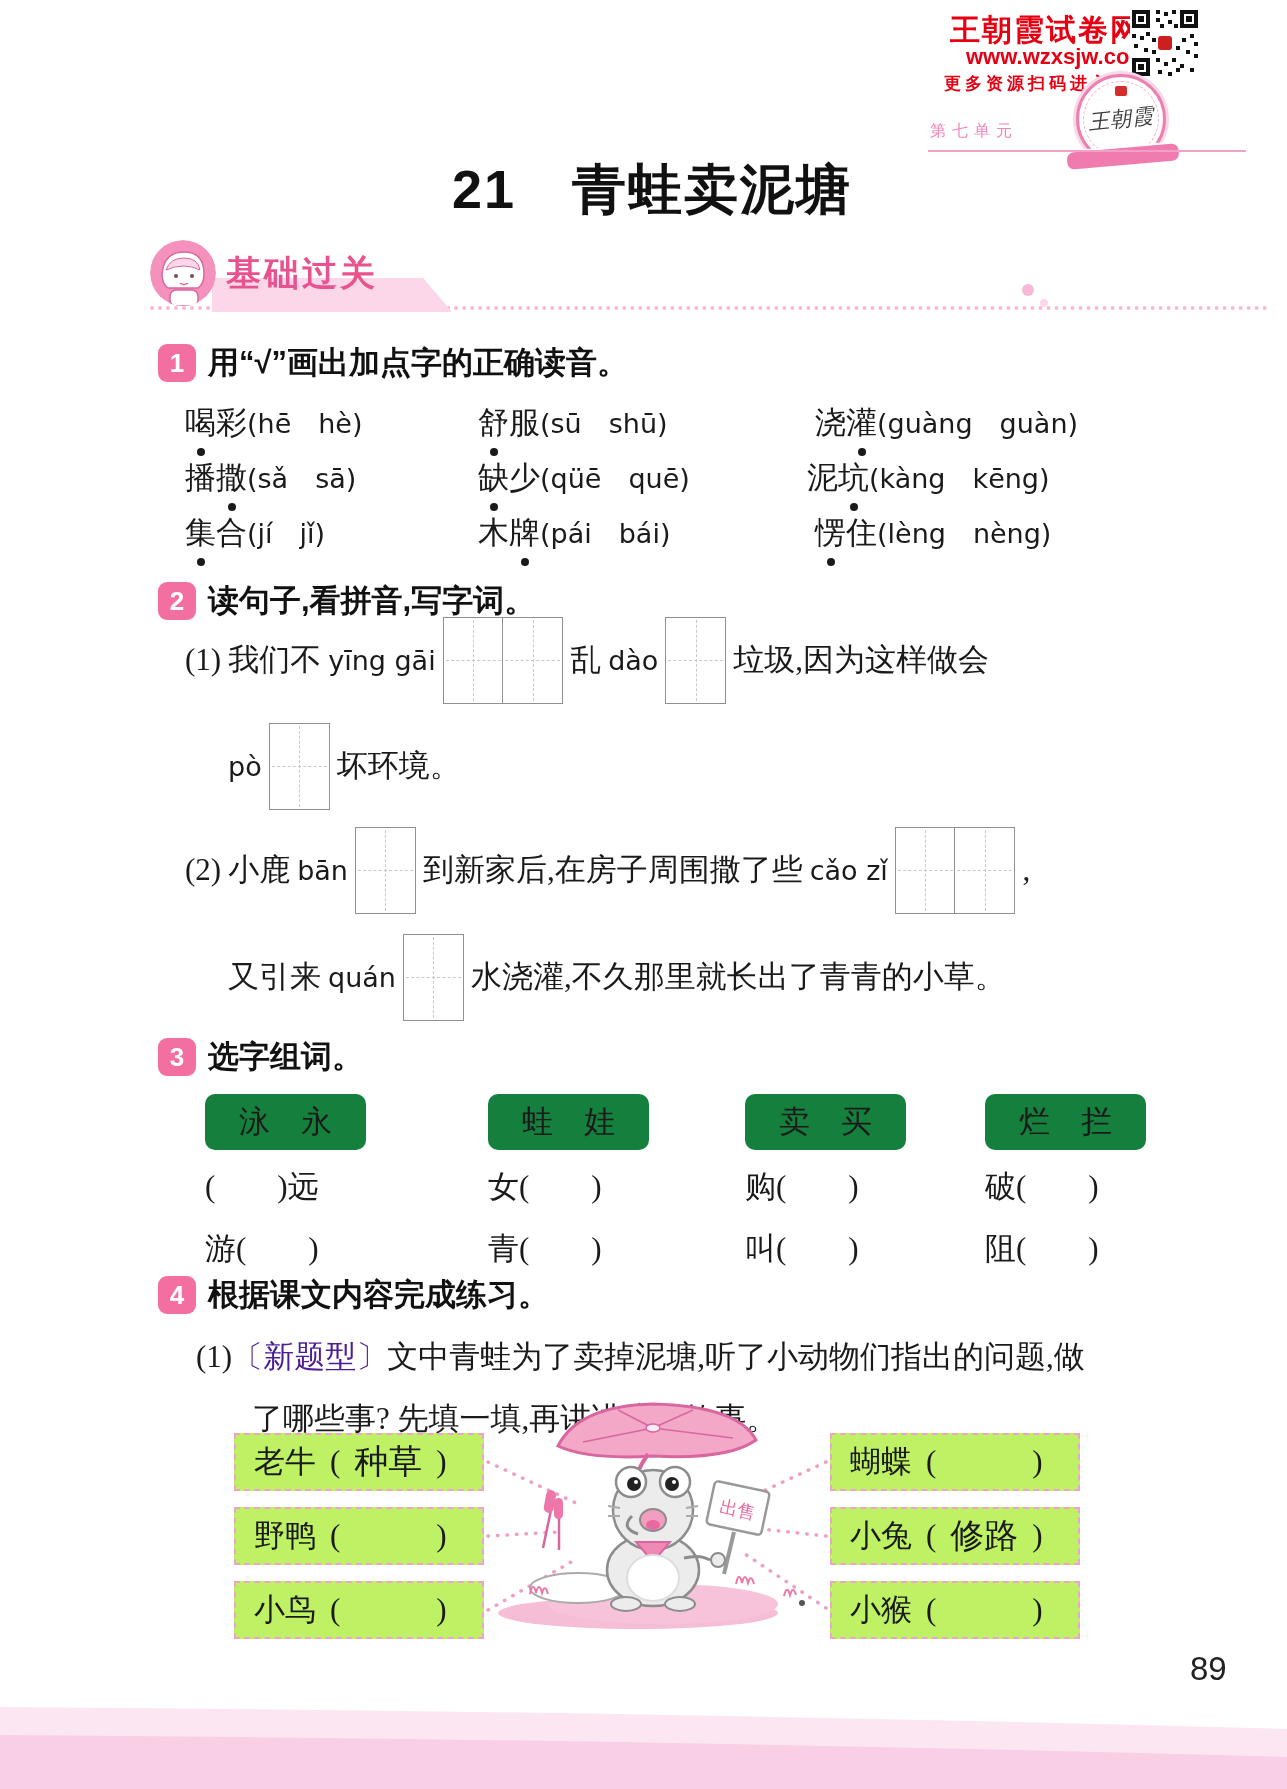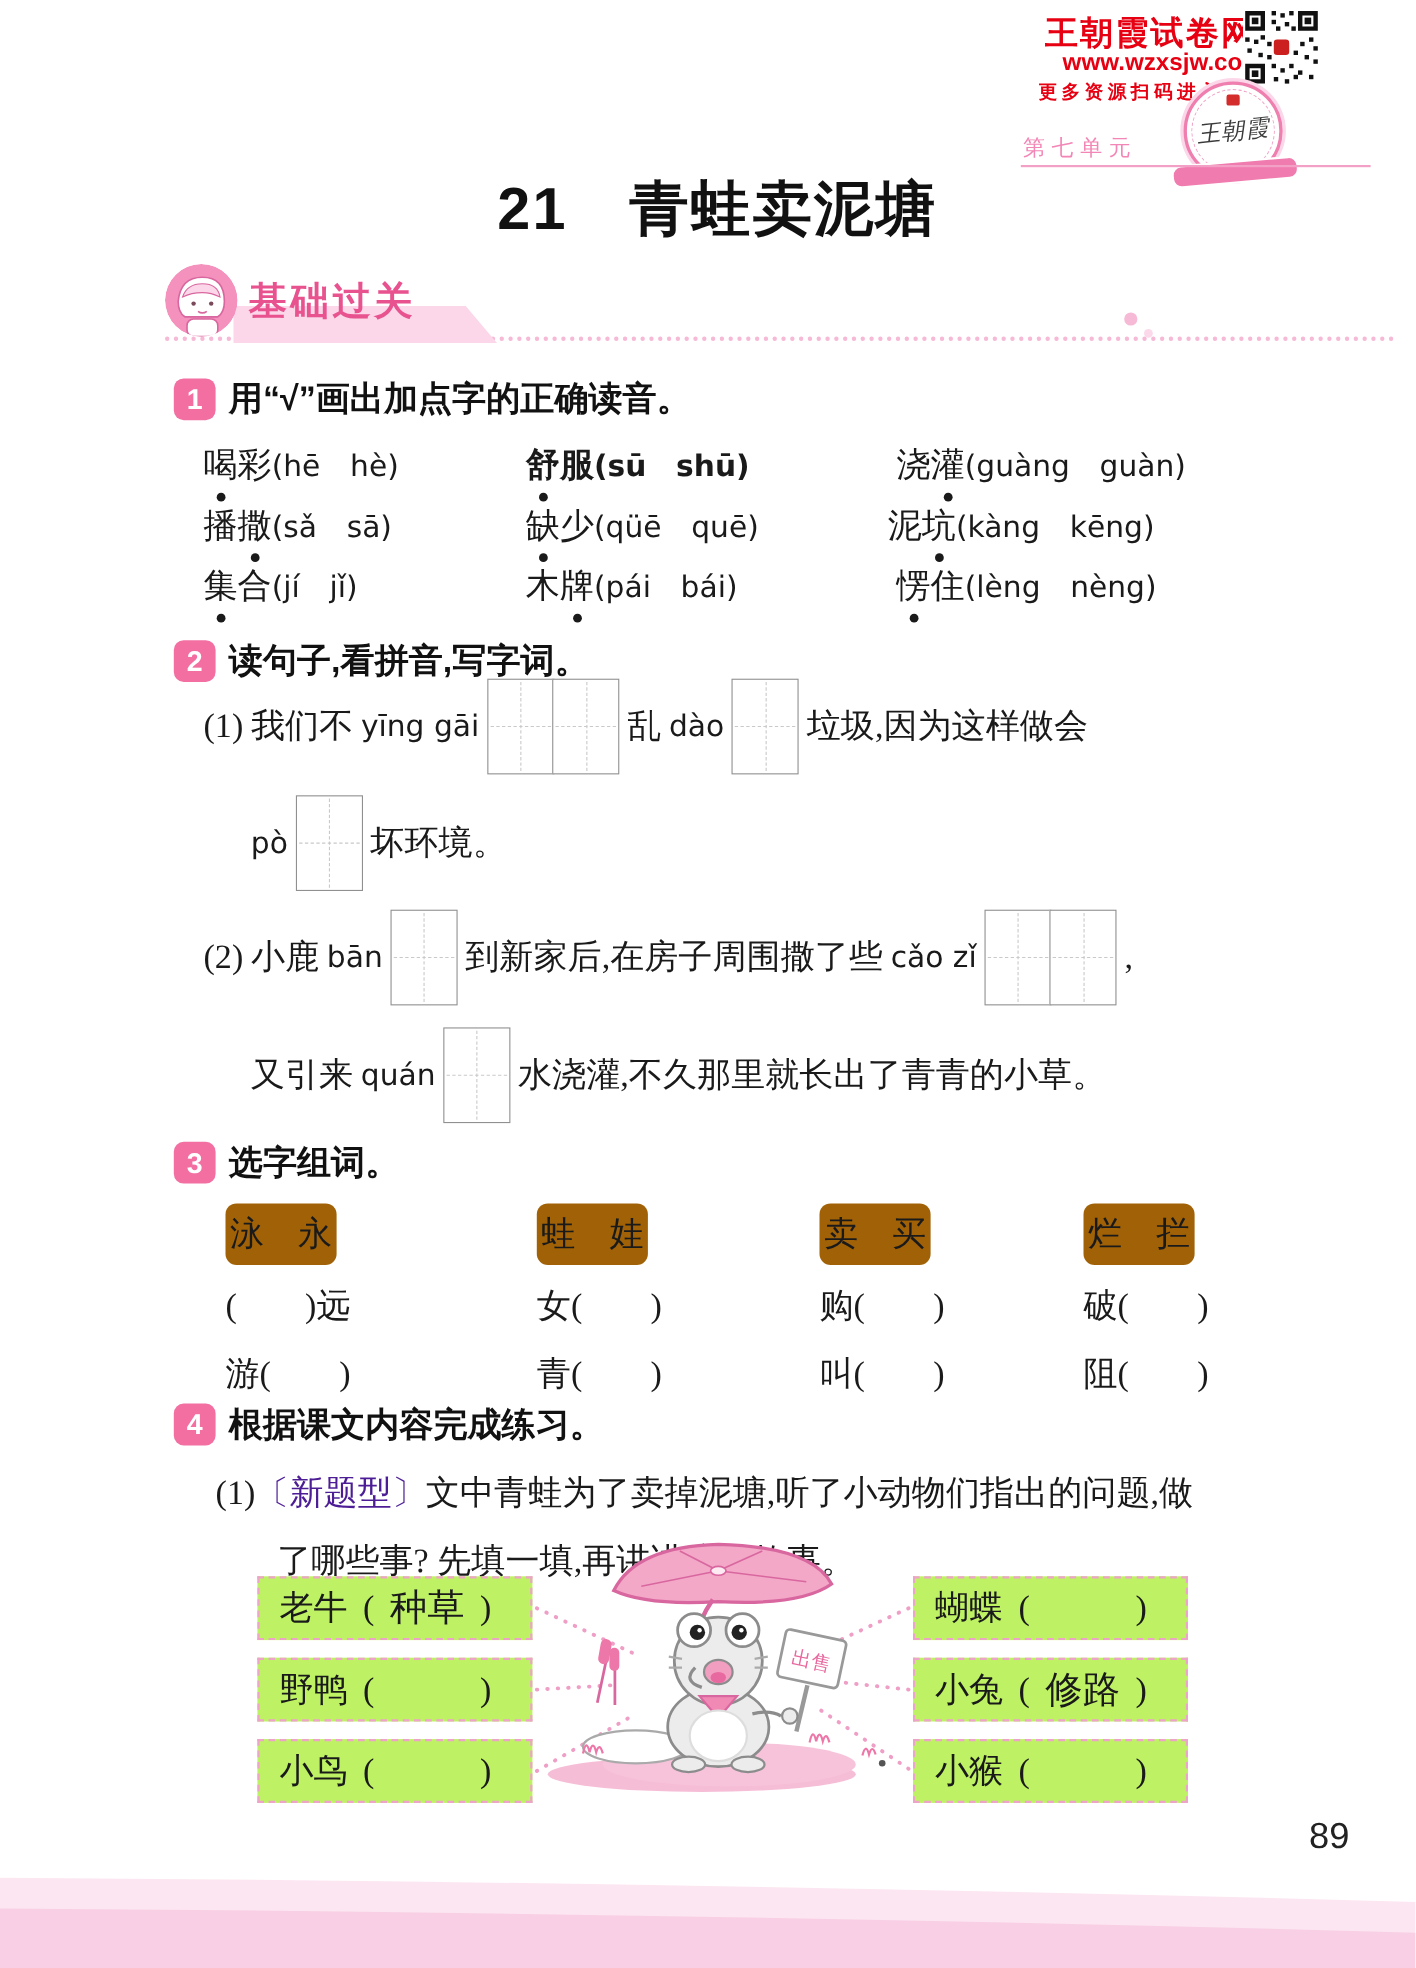--- a/index.html
+++ b/index.html
@@ -14,21 +14,21 @@
   .site-tagline{left:944px;top:72px;font-size:17px;font-weight:bold;color:#e60012;letter-spacing:4px;}
   .qr{left:1130px;top:8px;}
   .stamp{left:1076px;top:74px;width:84px;height:84px;border-radius:50%;background:#fff;
          border:3px solid #ee7fae;box-shadow:0 0 0 3px #fbd7e9;display:flex;align-items:center;justify-content:center;}
   .stamp::before{content:"";position:absolute;inset:4px;border:1.5px dashed #f0a6c8;border-radius:50%;}
   .stamp-text{font-family:"Liberation Serif","DejaVu Serif",serif;font-size:21px;color:#3a3a3a;
               transform:rotate(-6deg);letter-spacing:1px;font-style:italic;}
   .stamp-seal{position:absolute;top:9px;left:50%;transform:translateX(-50%);width:12px;height:10px;background:#d42b2b;border-radius:2px;}
   .stamp-ribbon{position:absolute;left:-14px;bottom:-6px;width:112px;height:17px;background:#f07bae;border-radius:9px;
                 transform:rotate(-5deg);border:2px solid #fff;}
-  .unit-label{left:930px;top:121px;font-size:20px;color:#f286b6;letter-spacing:6px;}
+  .unit-label{left:930px;top:121px;font-size:16px;color:#f286b6;letter-spacing:6px;}
   .unit-underline{left:928px;top:150px;width:318px;height:2px;background:#f2a0c5;}
   
   .page-title{left:452px;top:154px;font-size:54px;font-weight:bold;letter-spacing:2px;color:#111;}
   .avatar{left:150px;top:240px;width:66px;height:66px;border-radius:50%;overflow:hidden;z-index:3;}
   .banner-swoosh{left:212px;top:278px;width:240px;height:34px;background:#fbd7e9;
                  clip-path:polygon(0 0,88% 0,100% 100%,0 100%);z-index:1;}
   .section-title{left:226px;top:250px;font-size:35px;font-weight:bold;color:#e8538f;letter-spacing:3px;z-index:2;}
   .divider{left:150px;top:306px;width:1118px;border-top:4px dotted #f6b9d6;z-index:0;}
   .deco-dot1{left:1022px;top:284px;width:12px;height:12px;border-radius:50%;background:#f6b9d6;}
   .deco-dot2{left:1040px;top:299px;width:8px;height:8px;border-radius:50%;background:#fbd9ea;}
@@ -45,21 +45,21 @@
   .q1item{position:absolute;white-space:nowrap;}
   
   .q2row{position:absolute;display:flex;align-items:center;height:88px;gap:7px;white-space:nowrap;}
   .wg{display:inline-flex;}
   .cell{width:61px;height:87px;border:1.5px solid #909090;position:relative;background:#fff;box-sizing:border-box;}
   .cell + .cell{margin-left:-1.5px;}
   .cell::before{content:"";position:absolute;left:50%;top:2px;bottom:2px;border-left:1px dashed #c9c9c9;}
   .cell::after{content:"";position:absolute;top:50%;left:2px;right:2px;border-top:1px dashed #c9c9c9;}
   
   .q3col{position:absolute;width:220px;}
-  .pairbox{display:inline-block;background:#a16207;border-radius:10px;padding:7px 4px;margin-bottom:16px;}
+  .pairbox{display:inline-block;background:#15803d;border-radius:10px;padding:7px 34px;margin-bottom:16px;}
   .q3row{height:50px;margin-bottom:12px;white-space:nowrap;}
   
   .sub-tag{color:#4c1d95;}
   .abox{position:absolute;width:250px;height:58px;background:#bef264;border:2px dashed #eda4c8;
         display:flex;align-items:center;padding-left:18px;box-sizing:border-box;z-index:2;}
   .abox .par{font-family:"Liberation Serif","DejaVu Serif",serif;font-size:31px;margin-left:14px;}
   .abox .par.close{margin-left:0;}
   .abox .ans{display:inline-block;width:96px;text-align:center;font-family:"Liberation Serif","DejaVu Serif",serif;font-size:34px;}
   .connectors{left:0;top:1440px;z-index:1;pointer-events:none;}
   .frog{left:488px;top:1398px;z-index:2;}
@@ -139,21 +139,21 @@
 <div class="abs divider"></div>
 <div class="abs deco-dot1"></div>
 <div class="abs deco-dot2"></div>
 
 <div class="abs qhead" style="left:158px;top:342px;">
   <span class="qnum">1</span>
   <span class="qprompt">用“√”画出加点字的正确读音。</span>
 </div>
 
 <div class="q1item" style="left:185px;top:402px;"><span class="hz"></span><span class="hz du">喝</span><span class="hz">彩</span><span class="py">(hē　hè)</span></div>
-<div class="q1item" style="left:478px;top:402px;font-weight:bold;"><span class="hz"></span><span class="hz du">舒</span><span class="hz">服</span><span class="py">(sū　shū)</span></div>
+<div class="q1item" style="left:478px;top:402px;"><span class="hz"></span><span class="hz du">舒</span><span class="hz">服</span><span class="py">(sū　shū)</span></div>
 <div class="q1item" style="left:815px;top:402px;"><span class="hz">浇</span><span class="hz du">灌</span><span class="hz"></span><span class="py">(guàng　guàn)</span></div>
 <div class="q1item" style="left:185px;top:457px;"><span class="hz">播</span><span class="hz du">撒</span><span class="hz"></span><span class="py">(sǎ　sā)</span></div>
 <div class="q1item" style="left:478px;top:457px;"><span class="hz"></span><span class="hz du">缺</span><span class="hz">少</span><span class="py">(qüē　quē)</span></div>
 <div class="q1item" style="left:807px;top:457px;"><span class="hz">泥</span><span class="hz du">坑</span><span class="hz"></span><span class="py">(kàng　kēng)</span></div>
 <div class="q1item" style="left:185px;top:512px;"><span class="hz"></span><span class="hz du">集</span><span class="hz">合</span><span class="py">(jí　jǐ)</span></div>
 <div class="q1item" style="left:478px;top:512px;"><span class="hz">木</span><span class="hz du">牌</span><span class="hz"></span><span class="py">(pái　bái)</span></div>
 <div class="q1item" style="left:815px;top:512px;"><span class="hz"></span><span class="hz du">愣</span><span class="hz">住</span><span class="py">(lèng　nèng)</span></div>
 
 <div class="abs qhead" style="left:158px;top:580px;">
   <span class="qnum">2</span>

